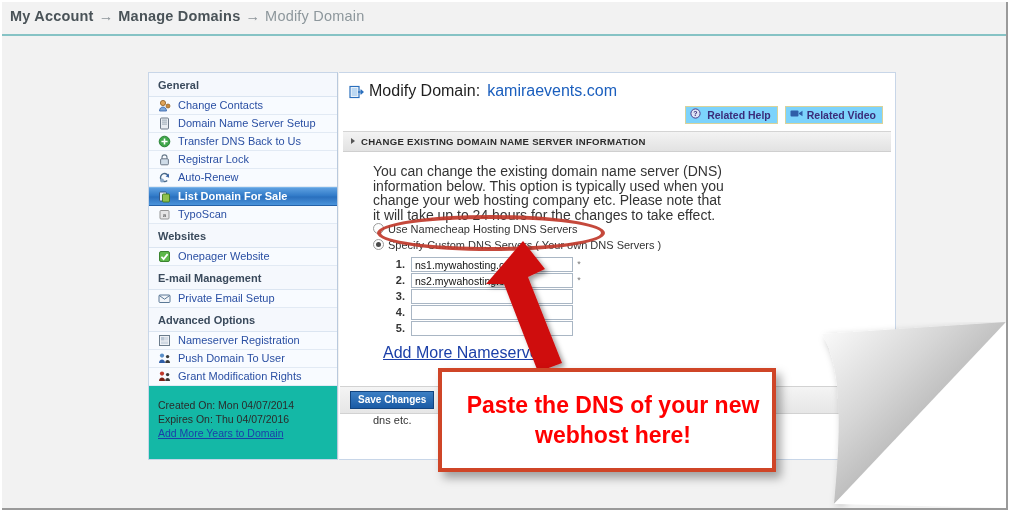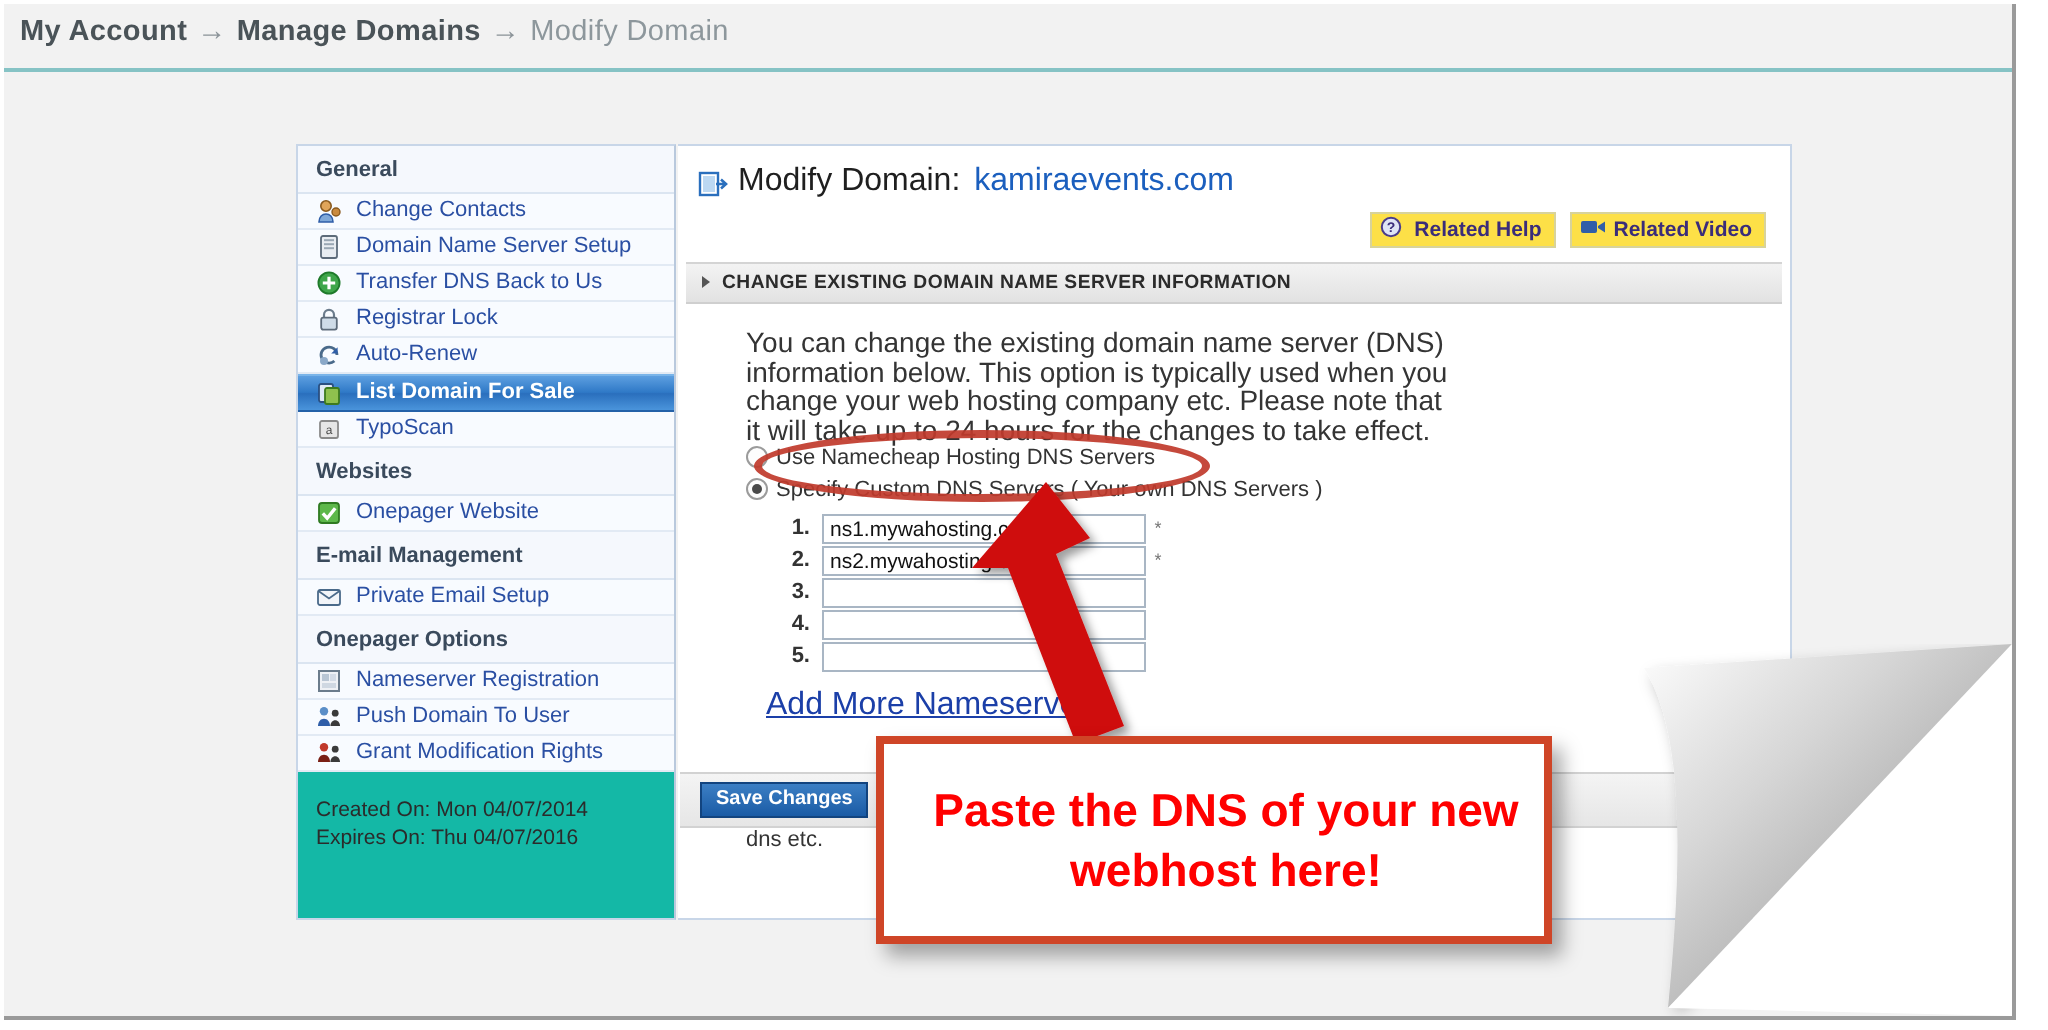--- a/index.html
+++ b/index.html
@@ -91,21 +91,21 @@
   }
   .m-title .t1{color:#1f1f1f;}
   .m-title .t2{color:#1b5fbe;}
 
   .m-helpbar{
     display:flex;justify-content:flex-end;gap:7px;
     padding:6px 12px 0 0;
   }
   .hbtn{
     display:flex;align-items:center;gap:4px;
-    background:#fde047;border:1px solid #d8d39a;
+    background:#7dd3fc;border:1px solid #d8d39a;
     padding:1px 6px 2px 4px;
     font-size:10.5px;color:#3a2c7a;font-weight:bold;
     cursor:pointer;
   }
 
   .sec-head{
     margin:7px 4px 0 4px;
     background:linear-gradient(to bottom,#f3f3f3,#e2e2e2);
     border-top:1px solid #d4d4d4;border-bottom:1px solid #cfcfcf;
     font-size:9.6px;font-weight:bold;color:#2b2b2b;letter-spacing:.25px;
@@ -271,21 +271,21 @@
         <span class="sb-txt">Onepager Website</span>
       </div>
           <div class="sb-group">E-mail Management</div>
           <div class="sb-item">
         <span class="sb-ico"><svg width="13" height="13" viewBox="0 0 13 13">
                 <rect x="1" y="3" width="11" height="7.5" rx="1" fill="#f2f5f9" stroke="#4a6a8a" stroke-width=".9"></rect>
                 <path d="M1.4 3.6l5.1 3.6 5.1-3.6" fill="none" stroke="#4a6a8a" stroke-width=".9"></path>
               </svg></span>
         <span class="sb-txt">Private Email Setup</span>
       </div>
-          <div class="sb-group">Onepager Options</div>
+          <div class="sb-group">Advanced Options</div>
           <div class="sb-item">
         <span class="sb-ico"><svg width="13" height="13" viewBox="0 0 13 13">
                 <rect x="1.5" y="1.5" width="10" height="10" fill="#eef1f5" stroke="#6b7c8c" stroke-width="1"></rect>
                 <rect x="3" y="3" width="3.5" height="3.5" fill="#b9c6d4"></rect>
                 <rect x="7" y="3" width="3" height="3.5" fill="#d4dce6"></rect>
                 <rect x="3" y="7.5" width="7" height="2.5" fill="#cfd8e2"></rect>
               </svg></span>
         <span class="sb-txt">Nameserver Registration</span>
       </div>
           <div class="sb-item">
@@ -302,20 +302,21 @@
                 <circle cx="4" cy="3.6" r="2.1" fill="#c0392b"></circle>
                 <path d="M1 11c0-2.2 1.4-3.6 3-3.6s3 1.4 3 3.6z" fill="#7a1f14"></path>
                 <circle cx="9.6" cy="4.6" r="1.7" fill="#3a3a3a"></circle>
                 <path d="M7.2 11c0-1.8 1.1-2.9 2.4-2.9s2.4 1.1 2.4 2.9z" fill="#3a3a3a"></path>
               </svg></span>
         <span class="sb-txt">Grant Modification Rights</span>
       </div>
           <div class="sb-meta">
       <div>Created On: Mon 04/07/2014</div>
       <div>Expires On: Thu 04/07/2016</div>
+      <div><a href="#">Add More Years to Domain</a></div>
     </div>
         </div>
 
       <div class="main">
 
         <div class="m-title">
           <span class="sb-ico">
             <svg width="15" height="15" viewBox="0 0 15 15">
               <rect x="1" y="1.5" width="9" height="11" fill="#fff" stroke="#2a6fbd" stroke-width="1.2"></rect>
               <rect x="2.5" y="3" width="6" height="8" fill="#bcd8f2"></rect>

